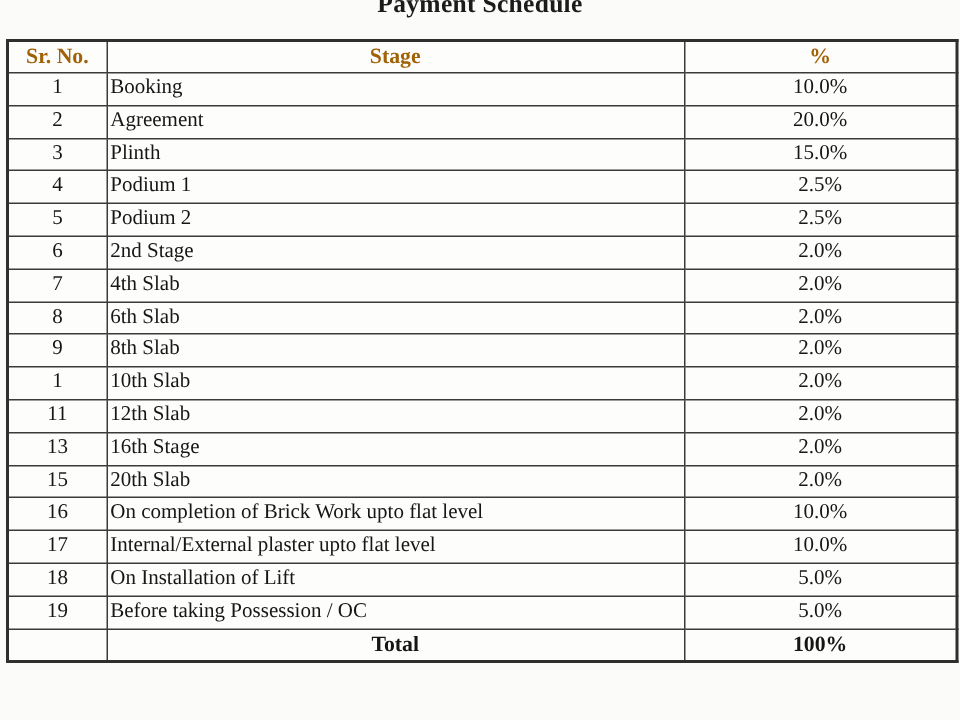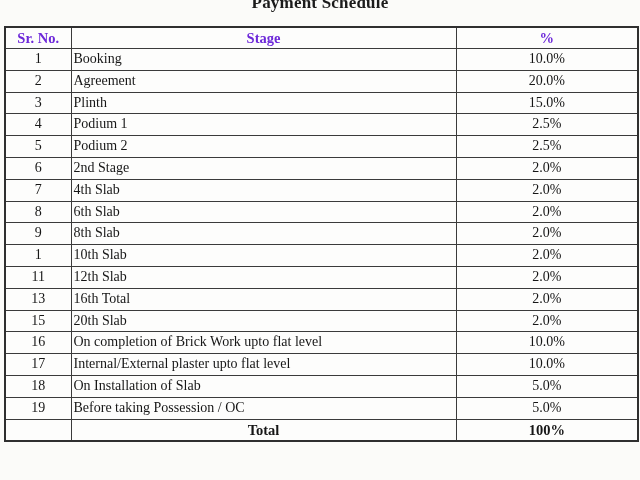--- a/index.html
+++ b/index.html
@@ -47,21 +47,21 @@
     line-height: 20.8px;
     white-space: nowrap;
     overflow: hidden;
     color: #161616;
   }
   table.schedule th {
     font-weight: bold;
     height: 20px;
     line-height: 20px;
     font-size: 14.5px;
-    color: #6d28d9;
+    color: #a16207;
   }
   table.schedule td.stage {
     text-align: left;
     padding-left: 2px;
   }
   table.schedule .total-row td {
     font-weight: bold;
     font-size: 14.5px;
   }
   col.c-sr  { width: 66px; }
@@ -138,41 +138,41 @@
         <td class="stage">10th Slab</td>
         <td>2.0%</td>
       </tr>
       <tr>
         <td>11</td>
         <td class="stage">12th Slab</td>
         <td>2.0%</td>
       </tr>
       <tr>
         <td>13</td>
-        <td class="stage">16th Total</td>
+        <td class="stage">16th Stage</td>
         <td>2.0%</td>
       </tr>
       <tr>
         <td>15</td>
         <td class="stage">20th Slab</td>
         <td>2.0%</td>
       </tr>
       <tr>
         <td>16</td>
         <td class="stage">On completion of Brick Work upto flat level</td>
         <td>10.0%</td>
       </tr>
       <tr>
         <td>17</td>
         <td class="stage">Internal/External plaster upto flat level</td>
         <td>10.0%</td>
       </tr>
       <tr>
         <td>18</td>
-        <td class="stage">On Installation of Slab</td>
+        <td class="stage">On Installation of Lift</td>
         <td>5.0%</td>
       </tr>
       <tr>
         <td>19</td>
         <td class="stage">Before taking Possession / OC</td>
         <td>5.0%</td>
       </tr>
     </tbody>
   <tfoot>
     <tr class="total-row">

